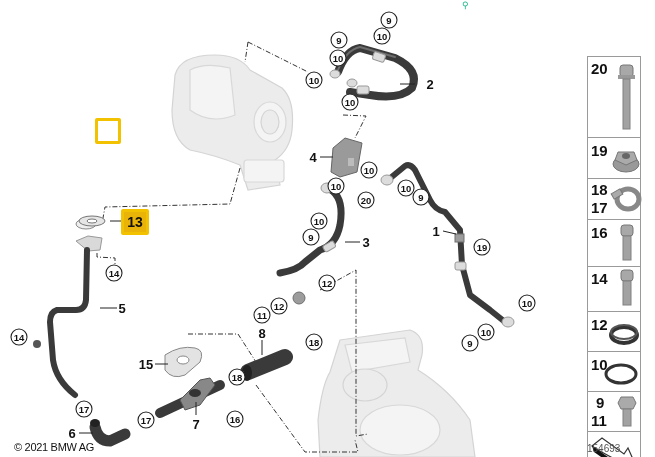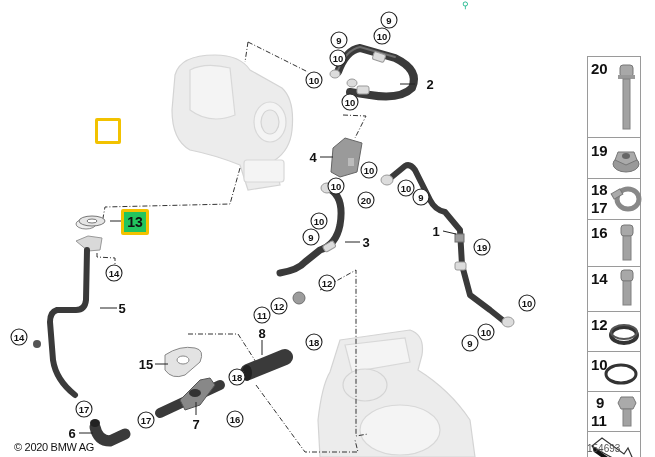--- a/index.html
+++ b/index.html
@@ -21,21 +21,21 @@
   
   #legend { position:absolute; left:587px; top:56px; width:54px; }
   .cell { position:relative; border:1px solid #9a9a9a; border-bottom:none; background:#fff; }
   .cell:last-child { border-bottom:1px solid #9a9a9a; }
   .cell .lbl { position:absolute; left:3px; font-size:15px; font-weight:bold; color:#111; line-height:15px; }
   .cell svg { position:absolute; left:0; top:0; }
   #ref-number { position:absolute; left:587px; top:443px; width:56px; font-size:10px; color:#555; }
   #copyright { position:absolute; left:14px; top:441px; font-size:11px; color:#111; letter-spacing:-0.3px; }
   .hl-box { position:absolute; border:3px solid #f2c200; border-radius:2px; box-sizing:border-box; }
   #hl-empty { left:95px; top:118px; width:26px; height:26px; }
-  #hl-13 { left:121px; top:209px; width:28px; height:26px; background:#22c55e;
+  #hl-13 { left:121px; top:209px; width:28px; height:26px; background:#eab308;
            font-size:14px; font-weight:bold; color:#111; text-align:center; line-height:20px; }
   #cursor-mark { position:absolute; left:462px; top:0px; font-size:9px; color:#19b58a; }
 </style>
 </head>
 <body>
 
 <svg id="diagram" width="655" height="457" viewBox="0 0 655 457">
 
   <g>
     <path class="ghost" d="M175,75 Q180,55 215,55 Q240,55 250,70 L282,88 Q295,100 292,130 Q290,150 275,160 L280,185 L248,190 L240,165 Q215,155 190,150 Q172,140 172,110 Z"></path>
@@ -328,13 +328,13 @@
   <div class="cell" style="height:44px">
     <svg width="54" height="44">
       <polygon points="4,14 14,6 36,22 40,16 48,34 28,36 32,30 10,18" fill="#fff" stroke="#333" stroke-width="1.2"></polygon>
       <polygon points="4,14 10,18 30,32 26,34 6,20" fill="#111"></polygon>
       <rect x="24" y="34" width="26" height="5" fill="#111"></rect>
     </svg>
   </div>
 </div>
 
 <div id="ref-number">154693</div>
-<div id="copyright">© 2020 BMW AG</div>
+<div id="copyright">© 2021 BMW AG</div>
 
 </body></html>

